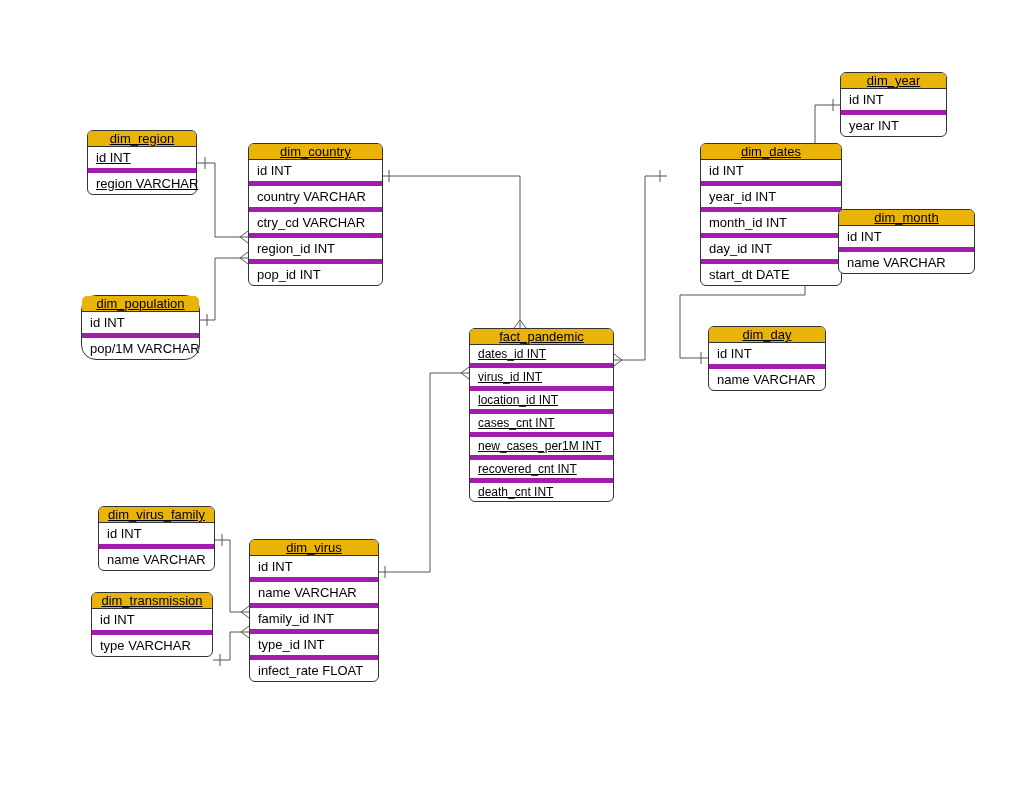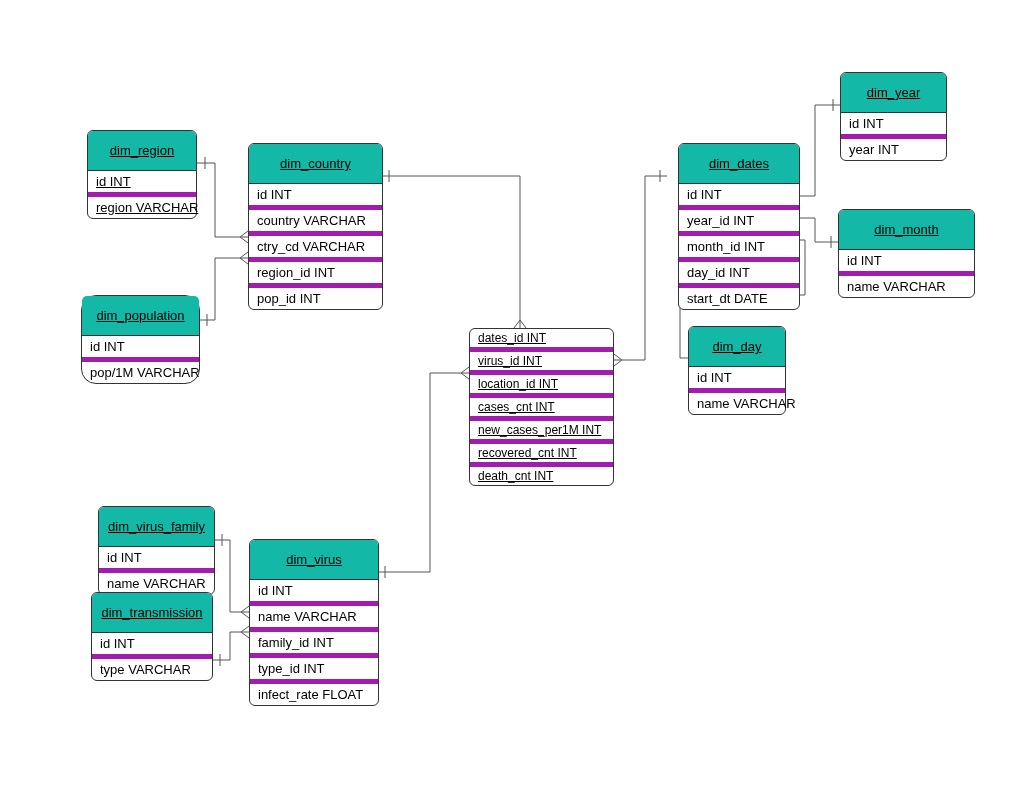--- a/index.html
+++ b/index.html
@@ -15,24 +15,24 @@
     overflow: hidden;
   }
   .entity {
     position: absolute;
     border: 1px solid #333;
     border-radius: 6px;
     background: #fff;
     box-sizing: border-box;
   }
   .entity-header {
-    background: #14b8a6;
+    background: #eab308;
     text-align: center;
     font-weight: normal;
-    padding: 12px 8px;
+    padding: 0 8px;
     border-bottom: 1px solid #333;
     border-top-left-radius: 5px;
     border-top-right-radius: 5px;
     text-decoration: underline;
   }
   .entity-row {
     padding: 3px 8px;
     border-bottom: 5px solid #a21caf;
     white-space: nowrap;
   }
@@ -131,51 +131,52 @@
 <div class="entity" style="left:248px; top:143px; width:135px;">
   <div class="entity-header">dim_country</div>
   <div class="entity-row">id INT</div>
   <div class="entity-row">country VARCHAR</div>
   <div class="entity-row">ctry_cd VARCHAR</div>
   <div class="entity-row">region_id INT</div>
   <div class="entity-row">pop_id INT</div>
 </div>
 
 <div class="entity fact" style="left:469px; top:328px; width:145px;">
+  <div class="entity-header" style="font-size:13px;">fact_pandemic</div>
   <div class="entity-row">dates_id INT</div>
   <div class="entity-row">virus_id INT</div>
   <div class="entity-row">location_id INT</div>
   <div class="entity-row">cases_cnt INT</div>
   <div class="entity-row">new_cases_per1M INT</div>
   <div class="entity-row">recovered_cnt INT</div>
   <div class="entity-row">death_cnt INT</div>
 </div>
 
-<div class="entity" style="left:678px; top:143px; width:122px;">
+<div class="entity" style="left:700px; top:143px; width:142px;">
   <div class="entity-header">dim_dates</div>
   <div class="entity-row">id INT</div>
   <div class="entity-row">year_id INT</div>
   <div class="entity-row">month_id INT</div>
   <div class="entity-row">day_id INT</div>
   <div class="entity-row">start_dt DATE</div>
 </div>
 
 <div class="entity" style="left:840px; top:72px; width:107px;">
   <div class="entity-header">dim_year</div>
   <div class="entity-row">id INT</div>
   <div class="entity-row">year INT</div>
 </div>
 
 <div class="entity" style="left:838px; top:209px; width:137px;">
   <div class="entity-header">dim_month</div>
   <div class="entity-row">id INT</div>
   <div class="entity-row">name VARCHAR</div>
 </div>
 
-<div class="entity" style="left:688px; top:326px; width:98px;">
+<div class="entity" style="left:708px; top:326px; width:118px;">
   <div class="entity-header">dim_day</div>
   <div class="entity-row">id INT</div>
   <div class="entity-row">name VARCHAR</div>
 </div>
 
 <div class="entity" style="left:249px; top:539px; width:130px;">
   <div class="entity-header">dim_virus</div>
   <div class="entity-row">id INT</div>
   <div class="entity-row">name VARCHAR</div>
   <div class="entity-row">family_id INT</div>

